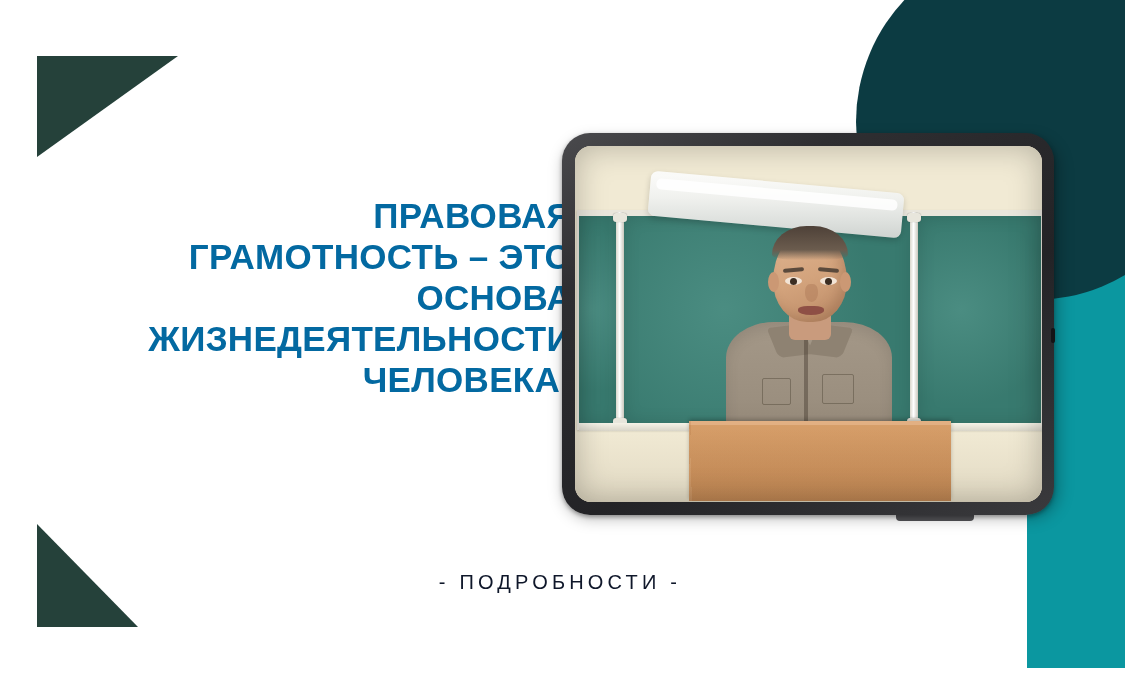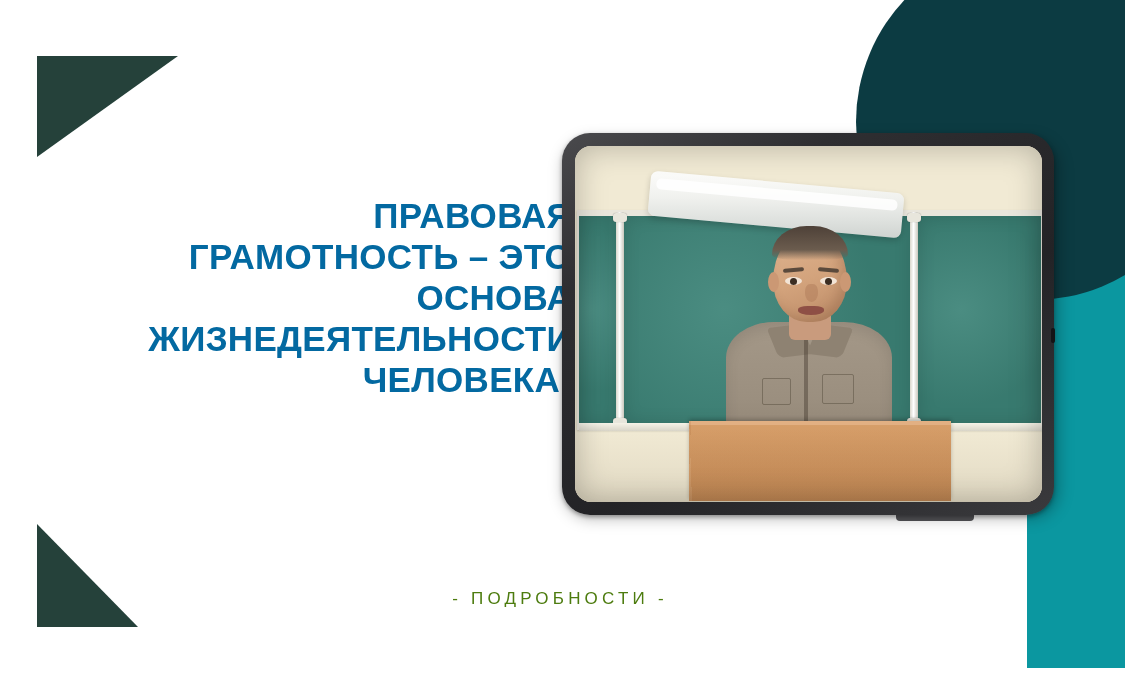--- a/index.html
+++ b/index.html
@@ -72,25 +72,24 @@
     letter-spacing: 0.3px;
     white-space: pre-line;
   }
 
   .subtitle {
     position: absolute;
     left: 300px;
     top: 571px;
     width: 520px;
     text-align: center;
-    color: #4d7c0f;
-    font-size: 17px;
+    color: #0f172a;
+    font-size: 20px;
     font-weight: 400;
     letter-spacing: 4.2px;
-    margin-top: 18px;
   }
 
   
   .tablet {
     position: absolute;
     left: 556px;
     top: 128px;
     width: 504px;
     height: 390px;
   }

